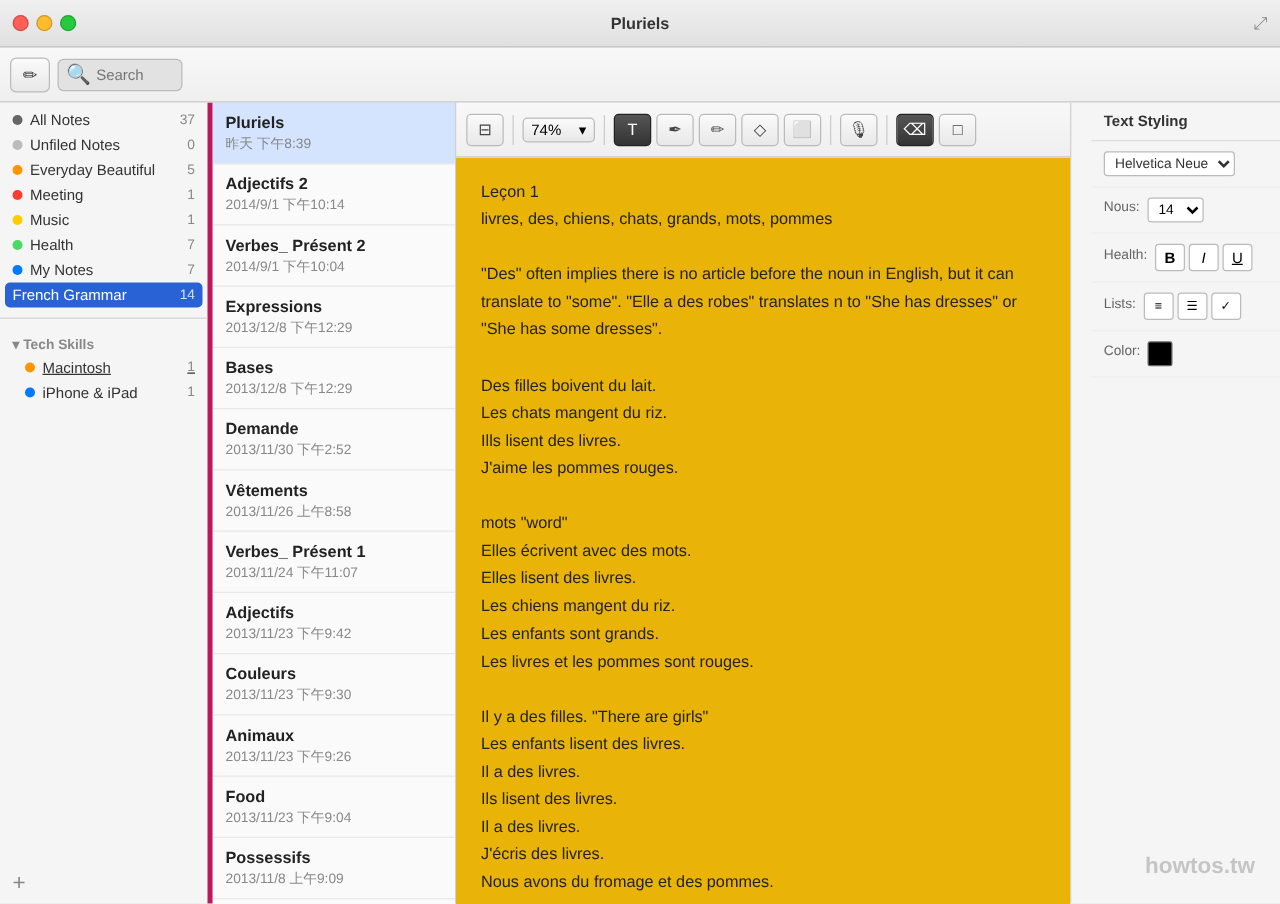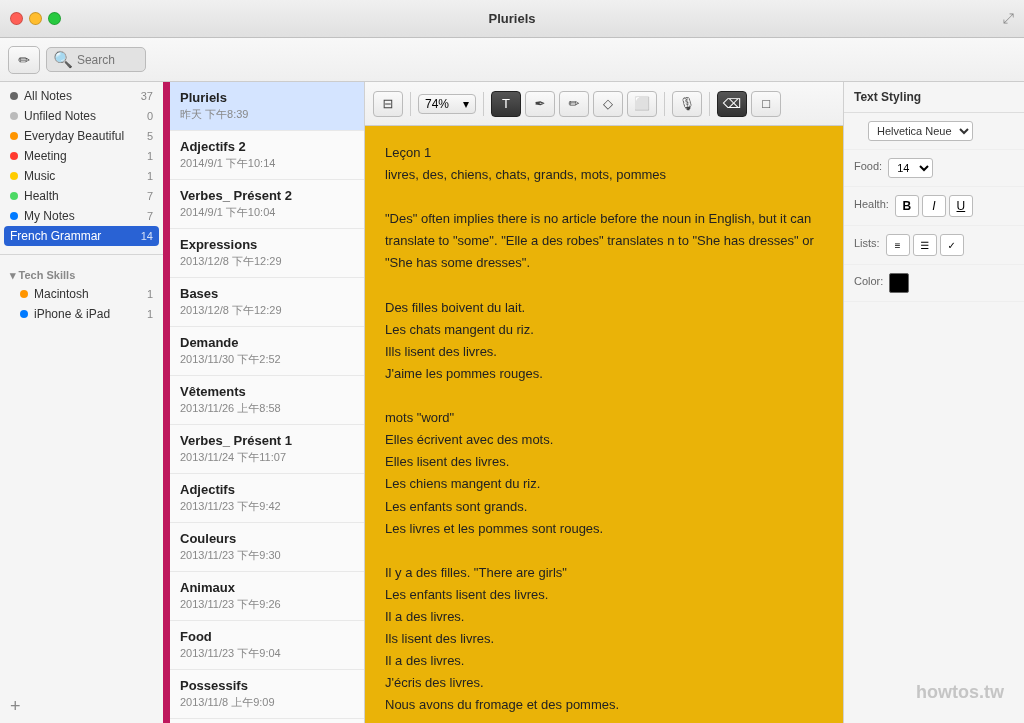--- a/index.html
+++ b/index.html
@@ -86,21 +86,21 @@
     .main-layout {
       display: flex;
       flex: 1;
       overflow: hidden;
     }
 
     
     .sidebar {
       width: 170px;
       background: #f5f5f5;
-      border-right: 7px solid #be185d;
+      border-right: 4px solid #be185d;
       display: flex;
       flex-direction: column;
       overflow-y: auto;
       flex-shrink: 0;
     }
     .sidebar-section {
       padding: 4px 0;
     }
     .sidebar-item {
       display: flex;
@@ -228,25 +228,26 @@
       border-radius: 4px;
       background: linear-gradient(to bottom, #fafafa, #e8e8e8);
       display: flex; align-items: center; justify-content: center;
       cursor: pointer;
       font-size: 13px;
       color: #444;
     }
 
     
     .right-panel {
-      width: 181px;
+      width: 168px;
       background: #f5f5f5;
       border-left: 1px solid #d0d0d0;
       flex-shrink: 0;
       overflow-y: auto;
+      padding-left: 16px;
     }
     .right-panel-title {
       padding: 8px 10px;
       font-size: 12px;
       font-weight: 600;
       color: #333;
       border-bottom: 1px solid #ddd;
     }
     .rp-section {
       padding: 8px 10px;
@@ -261,21 +262,20 @@
       display: flex; align-items: center; gap: 6px;
     }
     .rp-select {
       flex: 1;
       border: 1px solid #bbb;
       border-radius: 3px;
       background: white;
       padding: 2px 4px;
       font-size: 11px;
       color: #333;
-      margin-left: 14px;
     }
     .rp-size-select {
       width: 45px;
       border: 1px solid #bbb;
       border-radius: 3px;
       background: white;
       padding: 2px 4px;
       font-size: 11px;
     }
     .rp-style-btns {
@@ -386,21 +386,21 @@
         <span class="count">14</span>
       </div>
     </div>
 
     <div class="sidebar-divider"></div>
 
     <div class="sidebar-section">
       <div class="sidebar-group-label">
         <span>▾</span> <span>Tech Skills</span>
       </div>
-      <div class="sidebar-item" style="padding-left:20px;">
+      <div class="sidebar-item" style="padding-left:20px;text-decoration:underline;">
         <div class="dot" style="background:#ff9500;"></div>
         <span class="label">Macintosh</span>
         <span class="count">1</span>
       </div>
       <div class="sidebar-item" style="padding-left:20px;">
         <div class="dot" style="background:#007aff;"></div>
         <span class="label">iPhone &amp; iPad</span>
         <span class="count">1</span>
       </div>
     </div>
@@ -554,21 +554,21 @@
     <div class="right-panel-title">Text Styling</div>
 
     <div class="rp-section">
       <select class="rp-select">
         <option>Helvetica Neue</option>
       </select>
     </div>
 
     <div class="rp-section">
       <div class="rp-control">
-        <span class="rp-label">Food:</span>
+        <span class="rp-label">Nous:</span>
         <select class="rp-size-select">
           <option>14</option>
         </select>
       </div>
     </div>
 
     <div class="rp-section">
       <div class="rp-control">
         <span class="rp-label">Health:</span>
         <div class="rp-style-btns">

